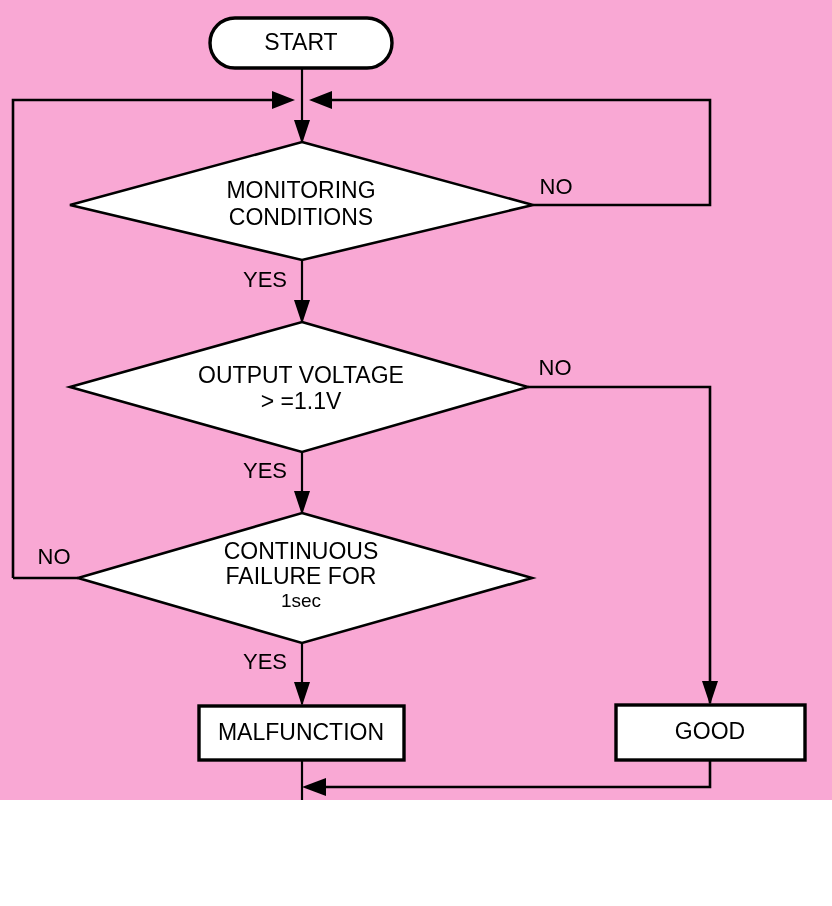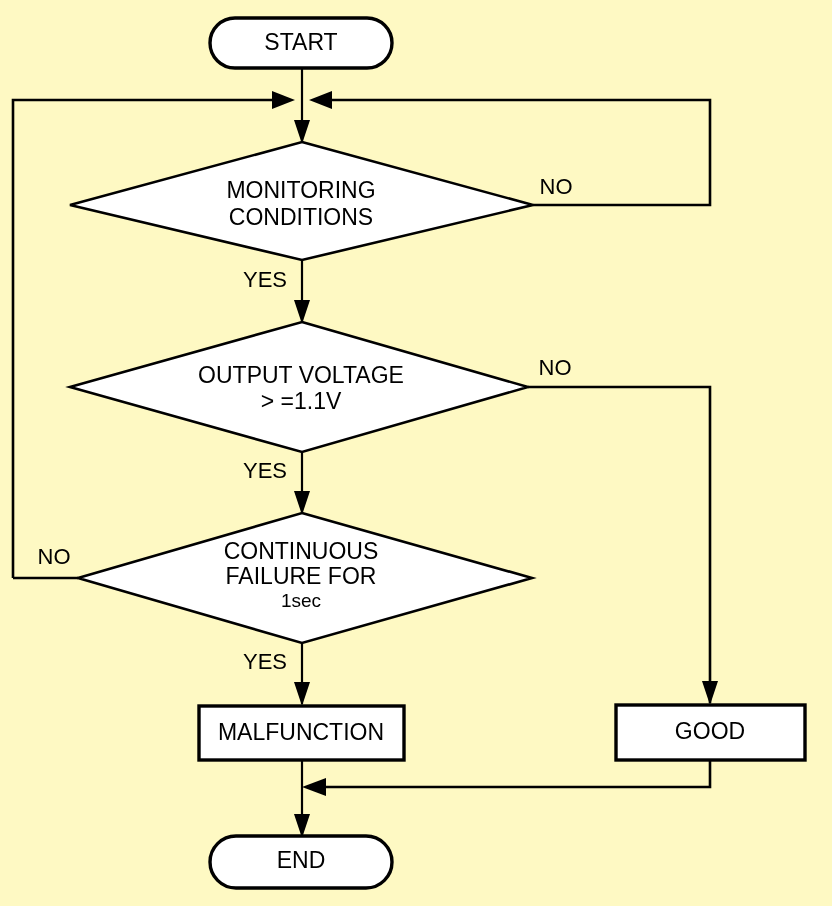--- a/index.html
+++ b/index.html
@@ -6,22 +6,22 @@
     margin: 0;
     padding: 0;
     background: #ffffff;
   }
   body {
     font-family: "Liberation Sans", sans-serif;
   }
   #flowchart-root {
     position: relative;
     width: 832px;
-    height: 906px;
-    background: #fef9c3;
+    height: 800px;
+    background: #f9a8d4;
     overflow: hidden;
   }
   svg#flow-svg {
     display: block;
     width: 832px;
     height: 906px;
   }
   .node-shape {
     fill: #ffffff;
     stroke: #000000;

